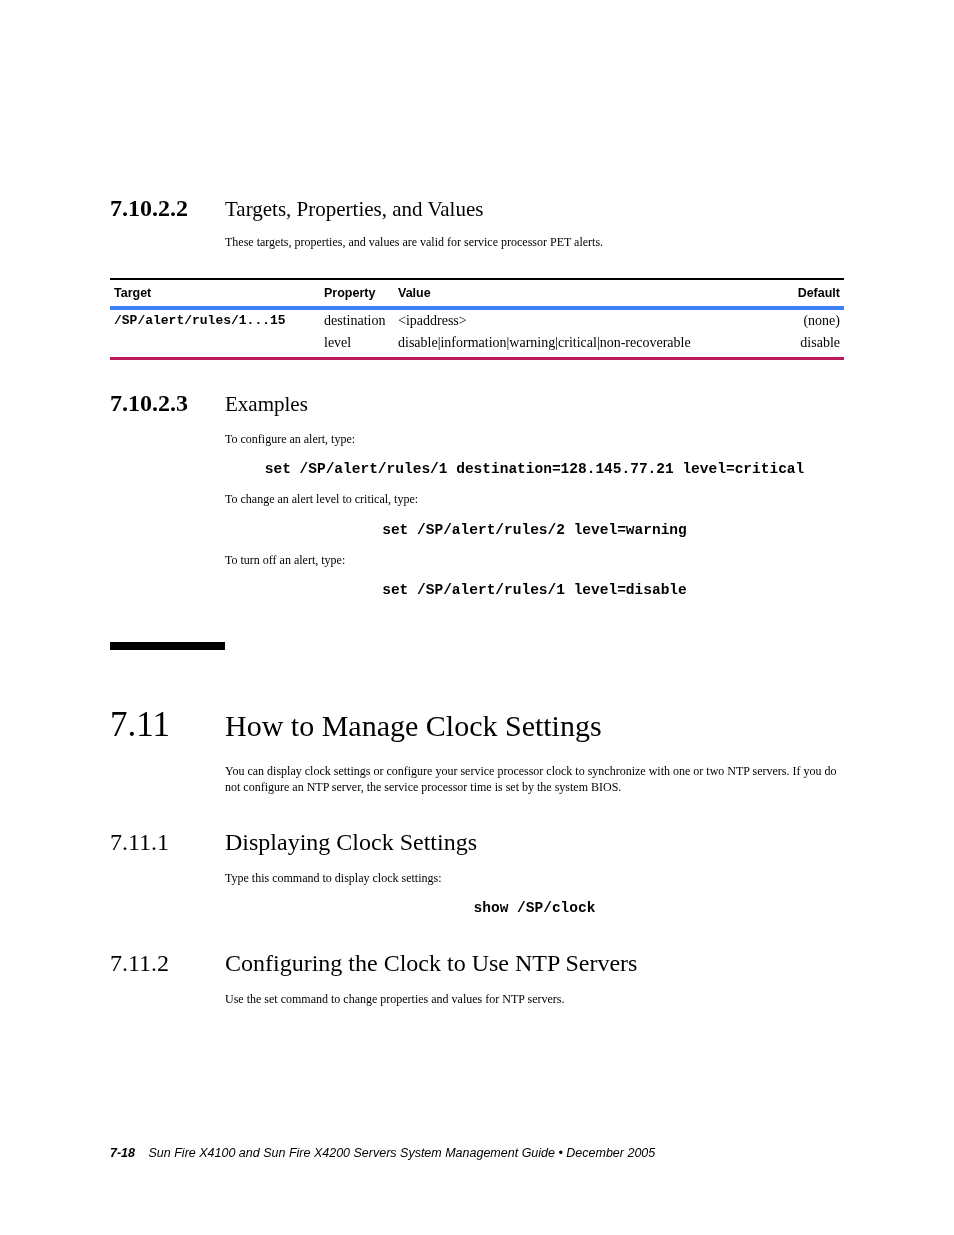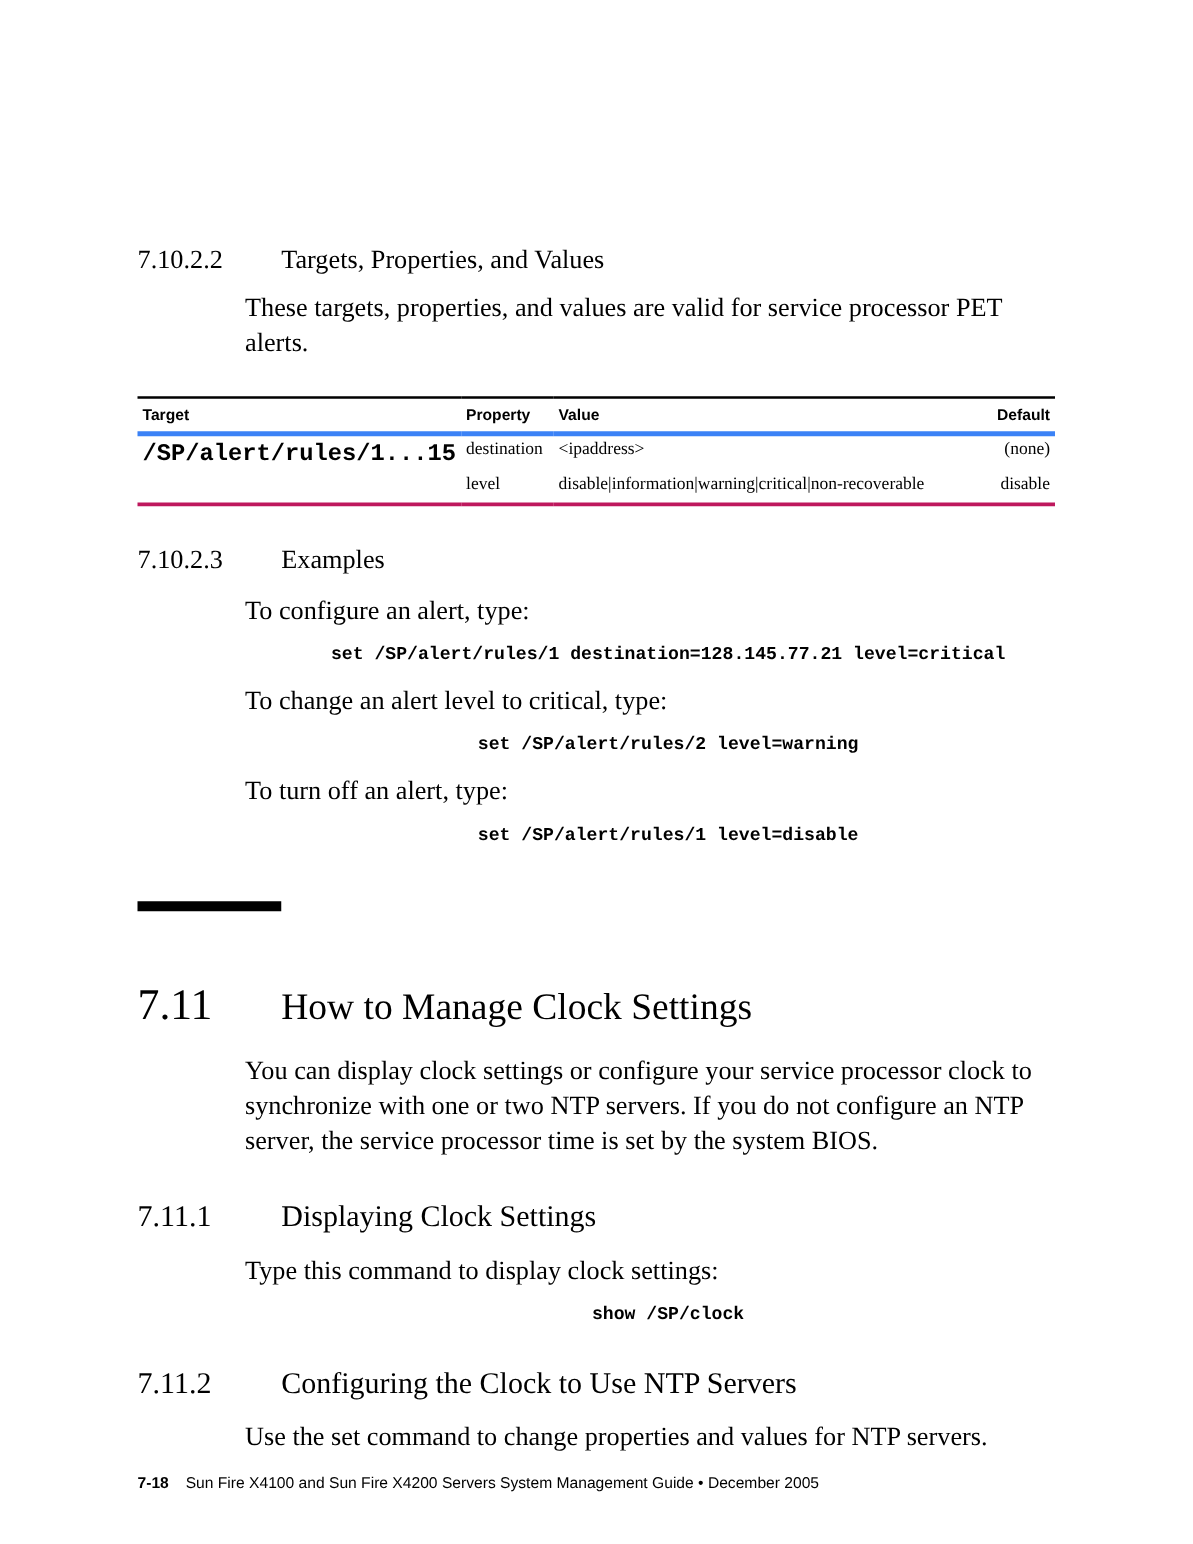--- a/index.html
+++ b/index.html
@@ -18,22 +18,22 @@
     position: relative;
   }
   .sec-row {
     display: flex;
     align-items: baseline;
     margin-bottom: 12px;
   }
   .sec-num-h3 {
     width: 115px;
     flex-shrink: 0;
-    font-size: 21px;
-    font-weight: 400;
+    font-size: 24px;
+    font-weight: 700;
   }
   .sec-title-h3 {
     font-size: 21px;
     font-weight: 400;
   }
   .sec-num-h2 {
     width: 115px;
     flex-shrink: 0;
     font-size: 24px;
     font-weight: 400;
@@ -48,22 +48,22 @@
     flex-shrink: 0;
     font-size: 35px;
     font-weight: 400;
     margin-top: 37px;
   }
   .sec-title-h1 {
     font-size: 30px;
     font-weight: 400;
   }
   .body-text {
-    margin-left: 86px;
-    font-size: 21px;
+    margin-left: 115px;
+    font-size: 12px;
     line-height: 1.35;
     margin-bottom: 14px;
   }
   .code-line {
     margin-left: 115px;
     font-family: "Courier New", Courier, monospace;
     font-size: 14.5px;
     font-weight: bold;
     margin-bottom: 14px;
     white-space: pre;
@@ -95,38 +95,39 @@
     font-size: 14px;
   }
   tbody tr:last-child td {
     border-bottom: 3px solid #be185d;
     padding-bottom: 6px;
   }
   tbody td:last-child { text-align: right; }
   .mono-bold {
     font-family: "Courier New", Courier, monospace;
     font-weight: bold;
-    font-size: 19px;
+    font-size: 13px;
   }
   .rule-bar {
     width: 115px;
     height: 8px;
     background: #000;
     margin-top: 44px;
     margin-bottom: 18px;
   }
   .h1-block { margin-bottom: 18px; }
   .h2-block { margin-top: 34px; margin-bottom: 14px; }
   .h3-block { margin-top: 28px; margin-bottom: 14px; }
   .footer {
     position: absolute;
-    bottom: 44px;
+    bottom: 75px;
     left: 110px;
     font-family: Arial, Helvetica, sans-serif;
     font-size: 12.5px;
+    font-style: italic;
   }
   .footer .pagenum { font-weight: bold; margin-right: 10px; }
 </style>
 </head>
 <body>
 <div class="page">
 
   <div class="sec-row">
     <div class="sec-num-h3">7.10.2.2</div>
     <div class="sec-title-h3">Targets, Properties, and Values</div>

